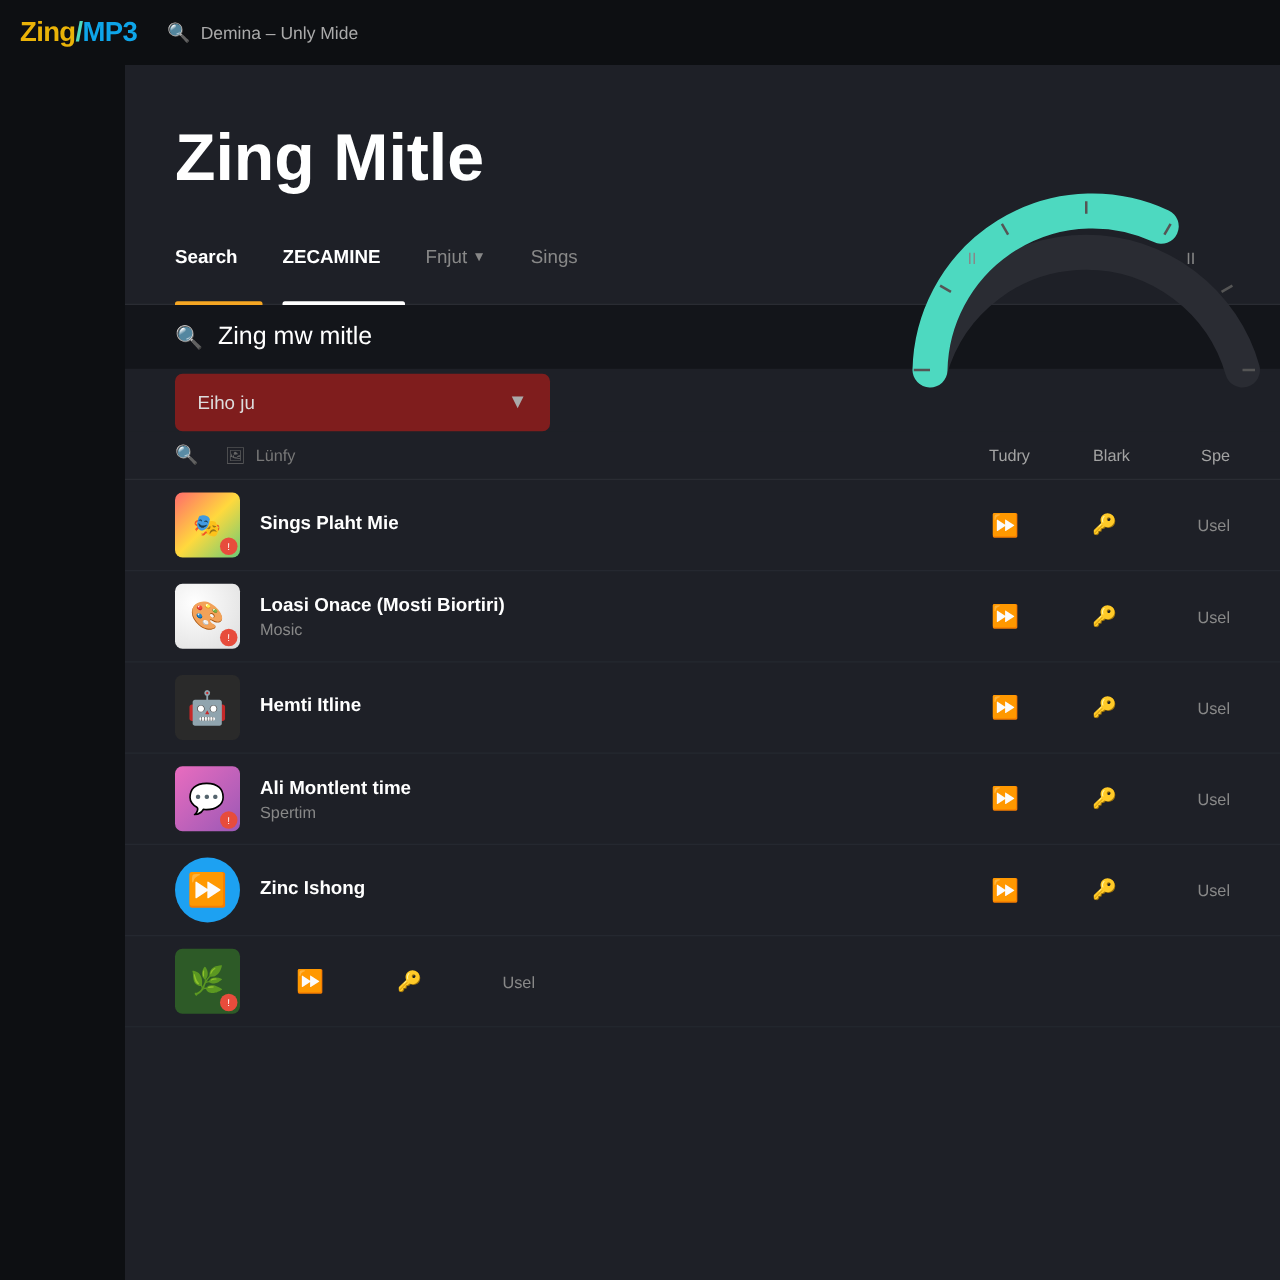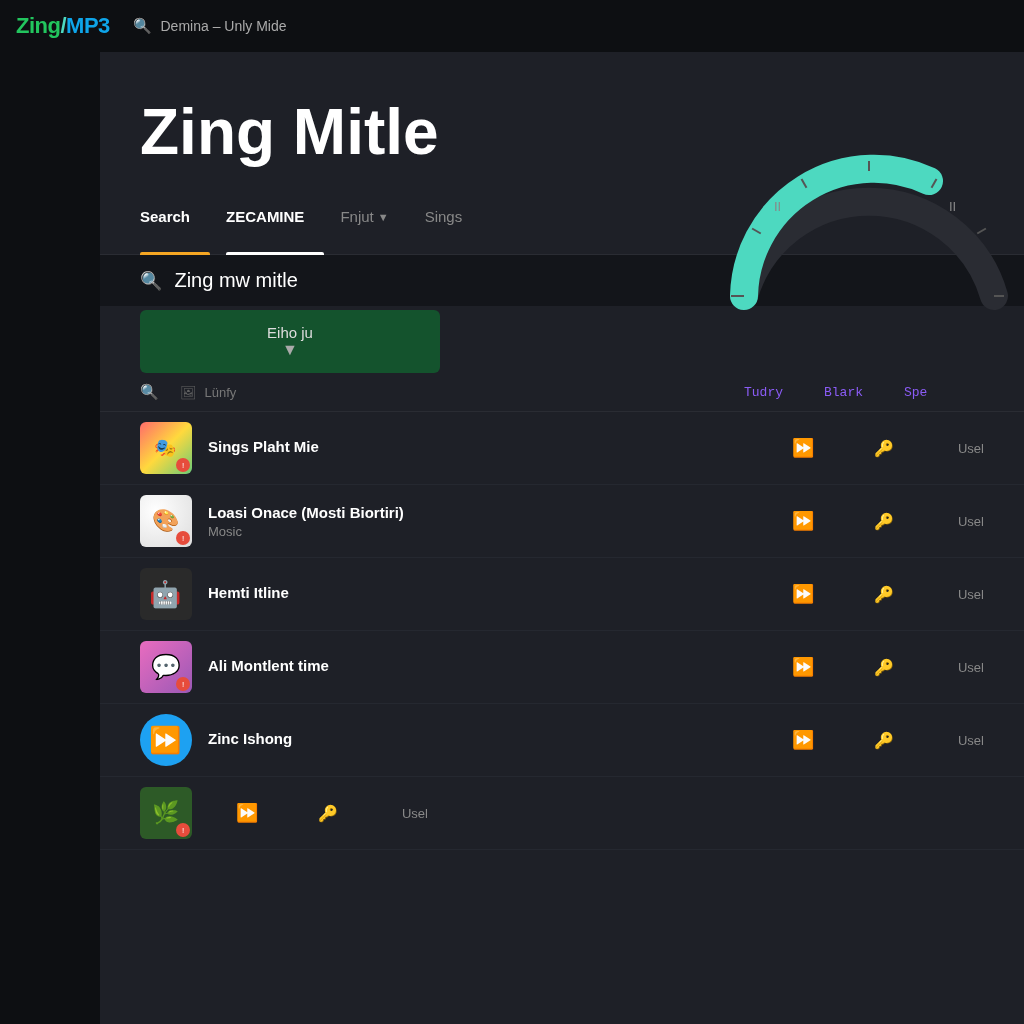--- a/index.html
+++ b/index.html
@@ -21,21 +21,21 @@
       padding: 0 16px;
       gap: 24px;
       position: relative;
       z-index: 10;
     }
     .logo {
       font-size: 22px;
       font-weight: 900;
       letter-spacing: -0.5px;
     }
-    .logo-zing { color: #22c55e; }
+    .logo-zing { color: #eab308; }
     .logo-slash { color: #4dd9c0; }
     .logo-mp3 { color: #0ea5e9; }
 
     .nav-search {
       display: flex;
       align-items: center;
       gap: 8px;
       color: #aaa;
       font-size: 14px;
     }
@@ -58,21 +58,21 @@
       background: #1e2027;
       overflow: hidden;
       position: relative;
     }
 
     
     .page-header {
       padding: 48px 40px 0 40px;
     }
     .page-title {
-      font-size: 64px;
+      font-size: 53px;
       font-weight: 900;
       color: #fff;
       line-height: 1;
       margin-bottom: 32px;
     }
 
     
     .gauge-wrap {
       position: absolute;
       top: 64px;
@@ -154,47 +154,46 @@
       font-family: inherit;
     }
 
     
     .dropdown-wrap {
       position: relative;
       padding: 0 40px;
       z-index: 5;
     }
     .dropdown {
-      background: #14532d;
+      background: #7f1d1d;
       border-radius: 6px;
       padding: 14px 18px;
       display: flex;
       align-items: center;
       justify-content: space-between;
       width: 300px;
       margin-top: 4px;
       cursor: pointer;
-      flex-direction: column;
     }
     .dropdown-text { font-size: 15px; color: #ddd; }
     .dropdown-chevron { color: #aaa; font-size: 16px; }
 
     
     .table-header {
       display: flex;
       align-items: center;
       padding: 10px 40px;
       background: #1e2027;
       border-bottom: 1px solid #2a2c33;
       gap: 0;
     }
     .th-icon { width: 40px; color: #666; font-size: 15px; }
     .th-title { flex: 1; color: #777; font-size: 13px; display: flex; align-items: center; gap: 8px; }
     .th-title-icon { color: #666; font-size: 13px; }
-    .th-col { width: 80px; color: #8b5cf6; font-size: 13px; text-align: left; font-family: Liberation Mono, monospace; }
+    .th-col { width: 80px; color: #a3a3a3; font-size: 13px; text-align: right; }
 
     
     .song-list { overflow: hidden; }
     .song-row {
       display: flex;
       align-items: center;
       padding: 10px 40px;
       border-bottom: 1px solid #252830;
       gap: 0;
     }
@@ -397,20 +396,21 @@
         <div class="song-extra">Usel</div>
       </div>
 
       <div class="song-row">
         <div class="thumb-placeholder thumb-4" style="background:linear-gradient(135deg,#e96cbf,#9b59b6);">
           <span style="font-size:24px;">💬</span>
           <div class="thumb-badge">!</div>
         </div>
         <div class="song-info">
           <div class="song-title">Ali Montlent time</div>
+          <div class="song-subtitle">Spertim</div>
         </div>
         <div class="song-action">⏩</div>
         <div class="song-key">🔑</div>
         <div class="song-extra">Usel</div>
       </div>
 
       <div class="song-row">
         <div class="thumb-placeholder thumb-5" style="background:#1da1f2;border-radius:50%;">
           <span style="font-size:26px;color:#fff;">⏩</span>
         </div>

